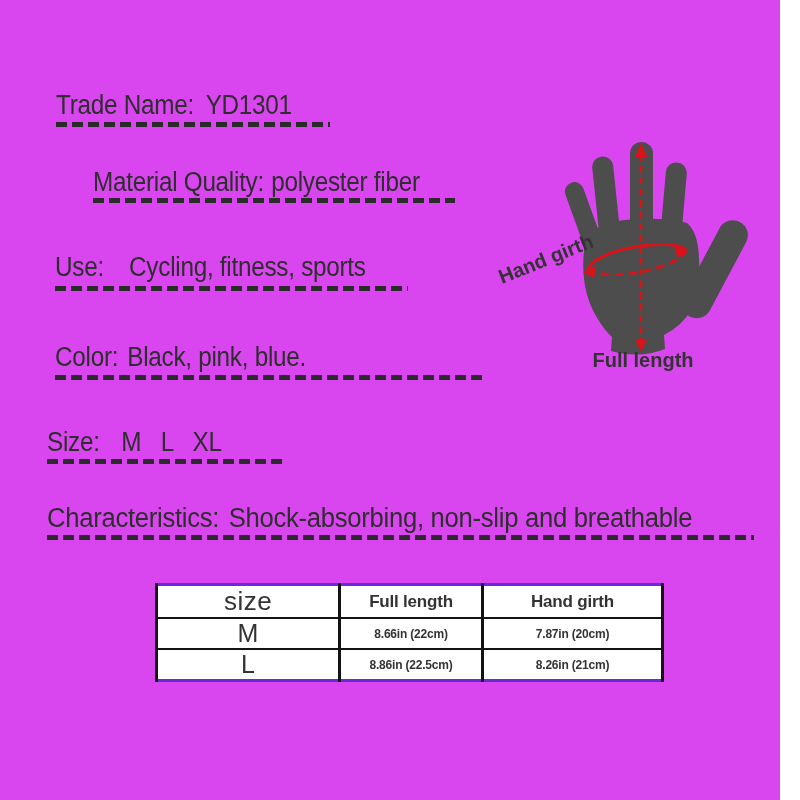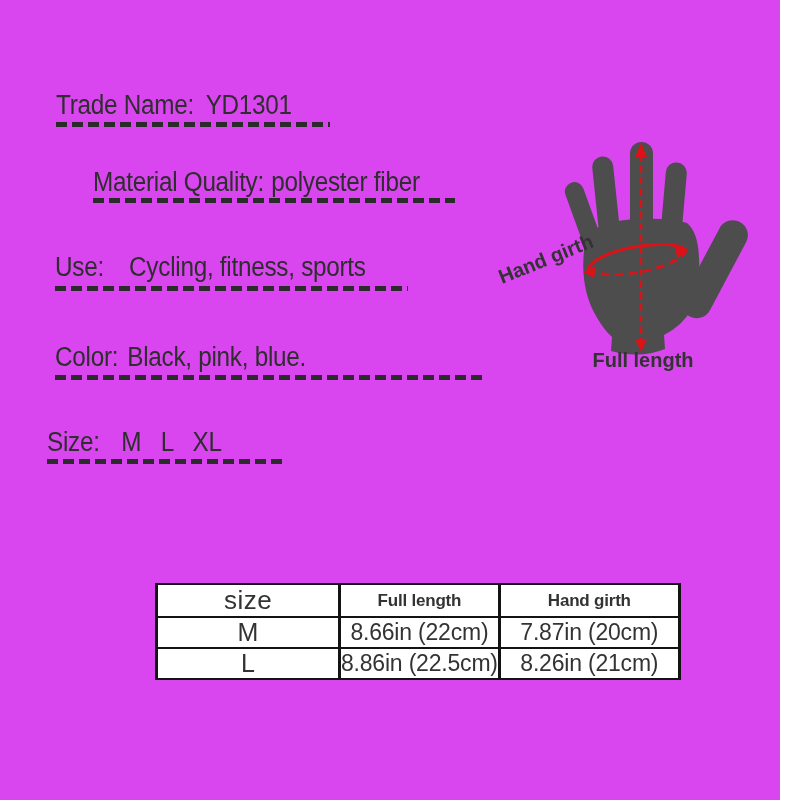--- a/index.html
+++ b/index.html
@@ -22,32 +22,32 @@
   .f-trade{left:56px;top:91px;}      .f-trade .fvalue{margin-left:13px;}   .f-trade .dash{width:274px;margin-top:3px;}
   .f-material{left:55px;top:168px;margin-left:38px;}  .f-material .fvalue{margin-left:8px;} .f-material .dash{width:362px;margin-top:2px;}
   .f-use{left:55px;top:253px;}       .f-use .fvalue{margin-left:28px;}     .f-use .dash{width:353px;margin-top:5px;}
   .f-color{left:55px;top:343px;}     .f-color .fvalue{margin-left:10px;}   .f-color .dash{width:428px;margin-top:4px;}
   .f-size{left:47px;top:428px;}      .f-size .fvalue{margin-left:24px;white-space:pre;} .f-size .dash{width:235px;margin-top:3px;}
   .f-char{left:47px;top:504px;}      .f-char .fline{transform:scaleX(0.95);} .f-char .fvalue{margin-left:10px;} .f-char .dash{width:707px;margin-top:3px;}
   
   .size-table{
     position:absolute;left:155px;top:583px;
     border-collapse:collapse;table-layout:fixed;background:#fff;
-    border:1px solid #6d28d9;color:#333;
+    border:3px solid #6d28d9;color:#333;
   }
   .size-table td{
     border:solid #131313;border-width:2px 3px;
     text-align:center;vertical-align:middle;padding:0;overflow:hidden;
   }
   .col-1{width:180px;} .col-2{width:140px;} .col-3{width:177px;}
   .row-h{height:30px;} .row-b{height:31px;}
   .hdr-size{font-size:26px;letter-spacing:0.5px;}
   .hdr-small{font-size:17px;font-weight:600;letter-spacing:-0.2px;}
   .cell-size{font-size:25px;}
-  .cell-meas{font-size:23px;font-weight:400;letter-spacing:-0.2px;white-space:nowrap;}
+  .cell-meas{font-size:12px;font-weight:700;letter-spacing:-0.2px;white-space:nowrap;}
   
   .glove{position:absolute;left:480px;top:120px;width:300px;height:270px;}
   .glove text{font-family:"Liberation Sans", sans-serif;fill:#333333;}
 </style>
 </head>
 <body>
 
 <div class="canvas">
 
   <div class="field f-trade">
@@ -68,20 +68,24 @@
   <div class="field f-size">
     <div class="fline"><span>Size:</span><span class="fvalue">M   L   XL</span></div>
     <div class="dash"></div>
   </div>
 
   <div class="field f-color">
     <div class="fline"><span>Color:</span><span class="fvalue">Black, pink, blue.</span></div>
     <div class="dash"></div>
   </div>
 
+  <div class="field f-char">
+    <div class="fline"><span>Characteristics:</span><span class="fvalue">Shock-absorbing, non-slip and breathable</span></div>
+    <div class="dash"></div>
+  </div>
 
   <svg class="glove" viewBox="0 0 300 270" aria-hidden="true">
     <g fill="#4d4d4d">
       <rect x="109" y="58" width="19" height="88" rx="9.5" transform="rotate(-20 118 138)"></rect>
       <rect x="122" y="36" width="21" height="106" rx="10.5" transform="rotate(-6 132 140)"></rect>
       <rect x="150" y="22" width="23" height="120" rx="11.5"></rect>
       <rect x="178" y="42" width="21" height="102" rx="10.5" transform="rotate(5 188 142)"></rect>
       <rect x="197" y="90" width="30" height="107" rx="15" transform="rotate(28 212 192)"></rect>
       <path d="M106,118 C100,148 104,176 116,196 Q124,210 132,217 L131,231 Q160,239 185,229 L184,215 Q203,205 211,190 Q221,168 219,138 Q218,112 207,103 Q190,98 160,99 Q118,100 106,118 Z"></path>
     </g>

